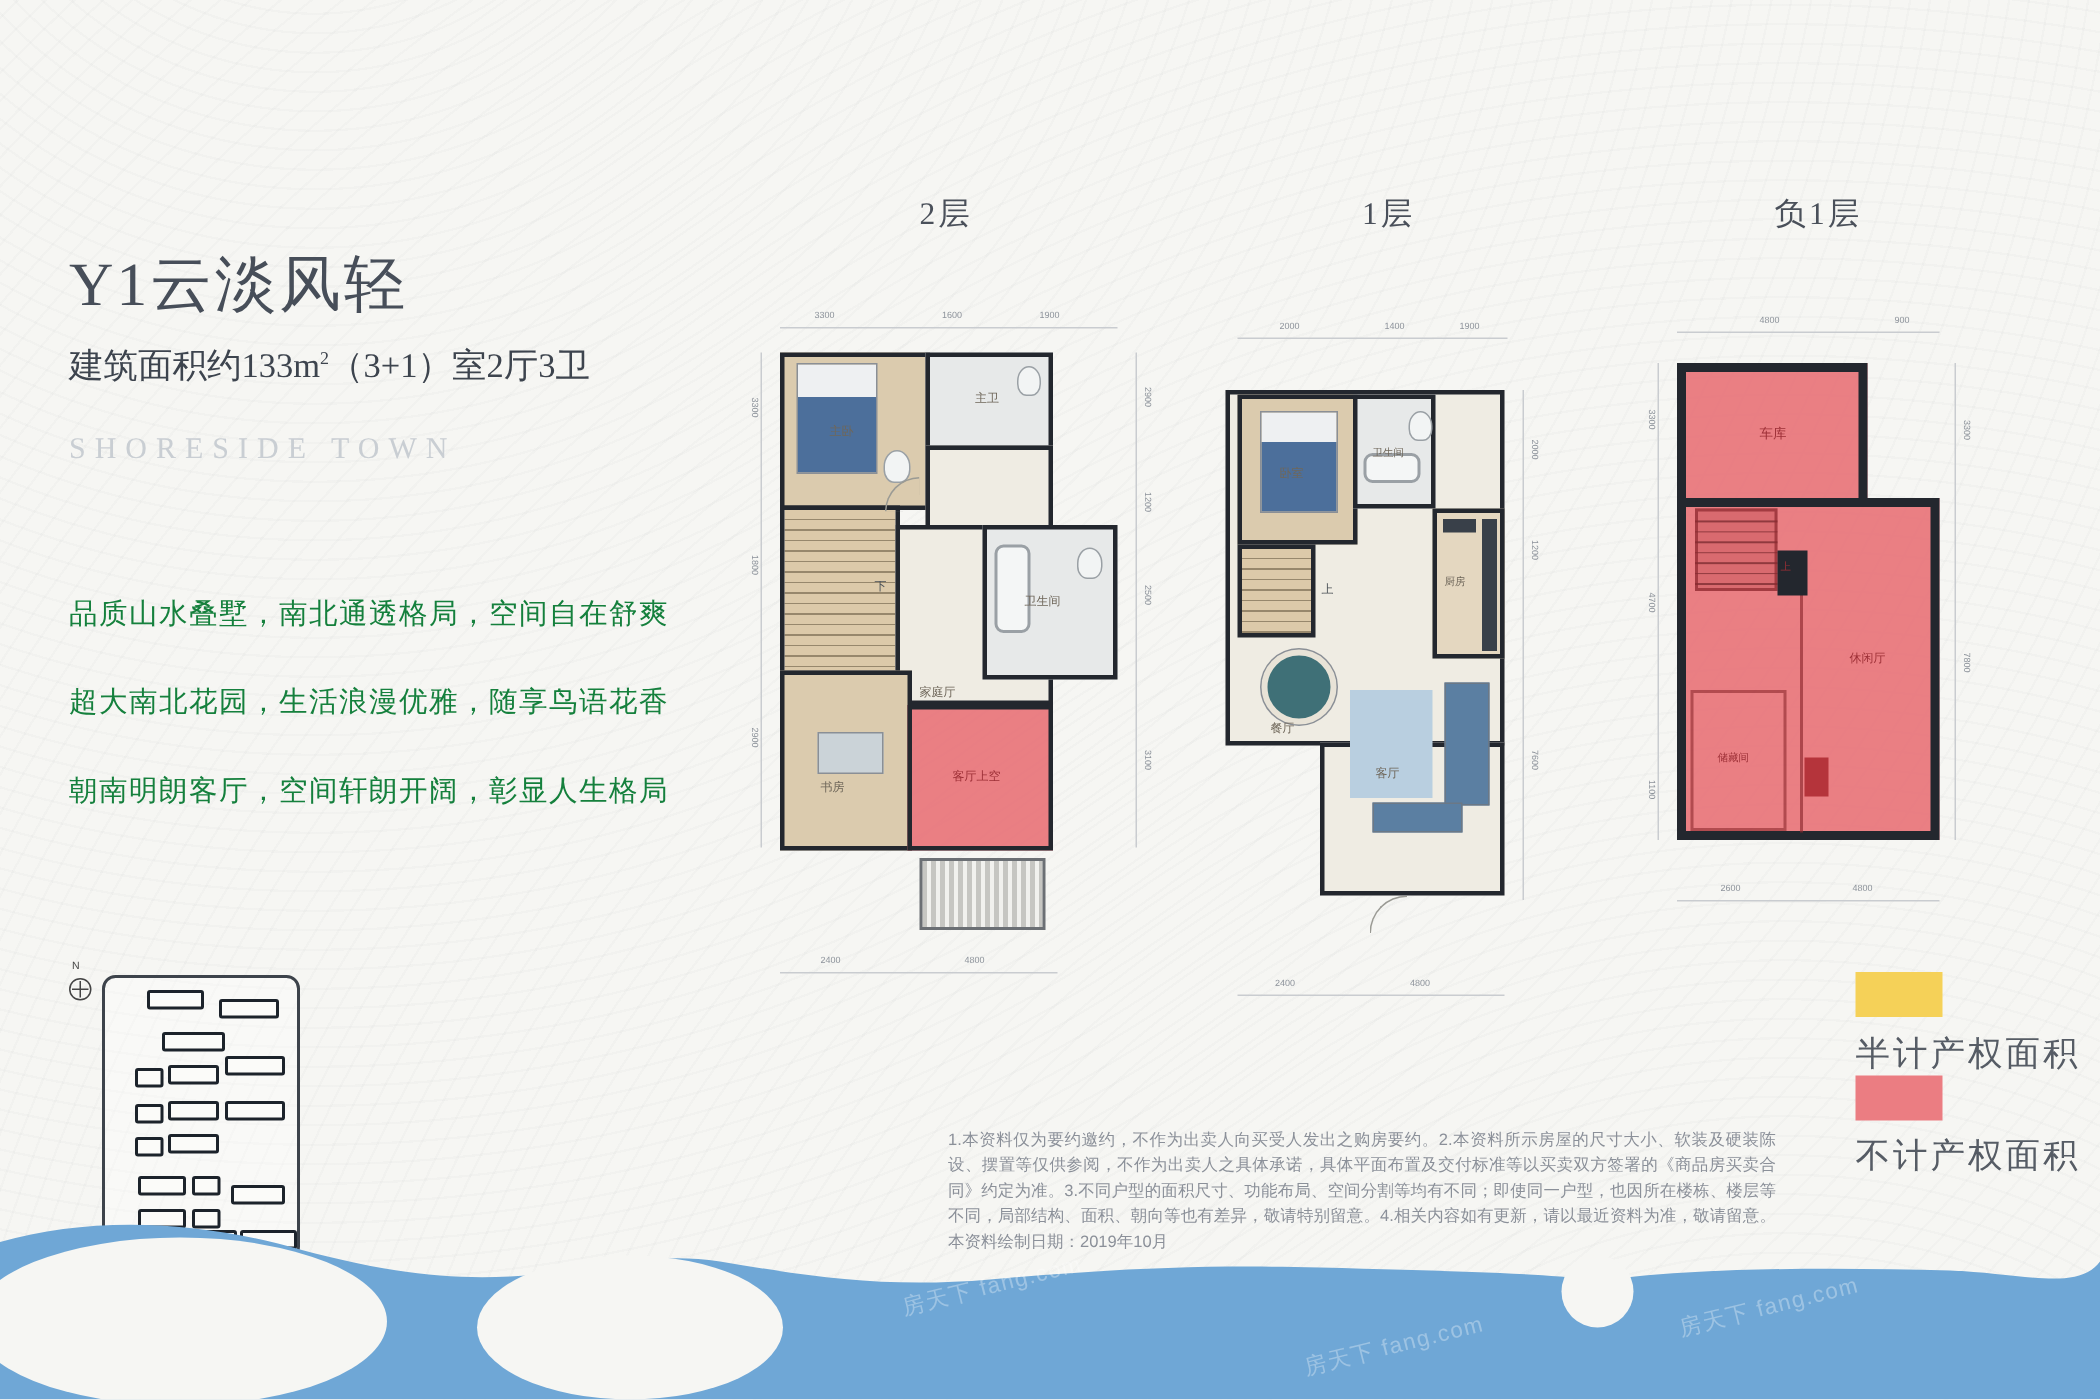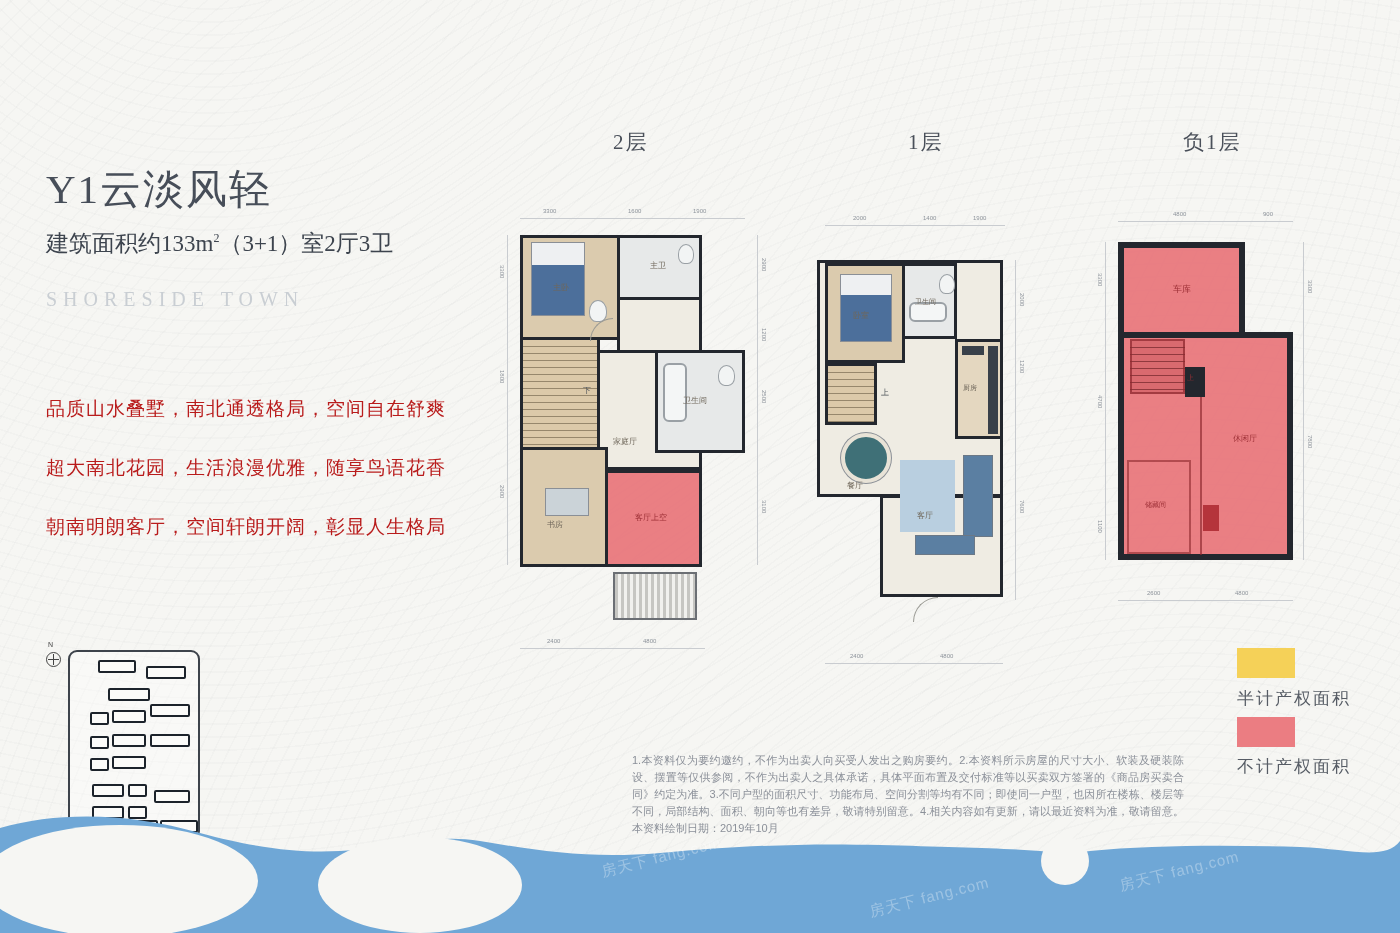--- a/index.html
+++ b/index.html
@@ -14,21 +14,21 @@
     background-image:
       repeating-radial-gradient(circle at 15% -20%, rgba(60,70,80,0.022) 0 1.5px, transparent 1.5px 13px),
       repeating-radial-gradient(circle at 85% 130%, rgba(60,70,80,0.022) 0 1.5px, transparent 1.5px 13px);
   }
   .abs{position:absolute;}
   
   .title{left:46px;top:162px;font-size:41px;color:#474e59;letter-spacing:2px;}
   .subtitle{left:46px;top:228px;font-size:23px;color:#3d444e;}
   .subtitle sup{font-size:12px;}
   .brand{left:46px;top:288px;font-size:20px;color:#c9ced3;letter-spacing:6px;}
-  .features{left:46px;top:396px;font-size:19px;color:#b91c1c;}
+  .features{left:46px;top:396px;font-size:19px;color:#15803d;}
   .features div{margin-bottom:33px;letter-spacing:1px;}
   
   .sitemap{left:68px;top:650px;width:128px;height:186px;border:2px solid #3d434b;border-radius:9px;background:rgba(255,255,255,.35);}
   .bld{position:absolute;height:9px;background:#fbfbf9;border:2px solid #1c232b;border-radius:2px;}
   .compass{left:46px;top:652px;width:13px;height:13px;border:1px solid #444;border-radius:50%;
     background:
       linear-gradient(#444 0 0) center/1px 11px no-repeat,
       linear-gradient(#444 0 0) center/11px 1px no-repeat;}
   .compass-n{left:48px;top:641px;font-size:7px;color:#444;font-family:"Liberation Sans",sans-serif;}
   
@@ -59,21 +59,21 @@
   .counter{position:absolute;background:#394049;z-index:5;}
   .hatch{position:absolute;border:2px solid #6b6f74;background:repeating-linear-gradient(90deg,#c6c6c2 0 3px,#f1f1ee 3px 6px);z-index:5;}
   .arc{position:absolute;border:1px solid #9a9a94;border-right:none;border-bottom:none;border-radius:100% 0 0 0;z-index:6;}
   .divider-red{position:absolute;border-left:2px solid rgba(140,40,45,.65);width:0;z-index:5;}
   .room-inner-red{position:absolute;border:2px solid rgba(140,40,45,.6);box-sizing:border-box;z-index:5;}
   .stub{position:absolute;background:#23272e;z-index:6;}
   .fixture-red{position:absolute;background:#b5343b;z-index:6;}
   
   .legend{left:1237px;top:645px;width:170px;}
   .sw{position:absolute;width:58px;height:30px;left:0;}
-  .sw-label{position:absolute;left:0;font-size:17px;color:#565c65;letter-spacing:2px;white-space:nowrap;}
+  .sw-label{position:absolute;left:0;font-size:23px;color:#565c65;letter-spacing:2px;white-space:nowrap;}
   
   .disclaimer{left:632px;top:752px;width:552px;font-size:11px;line-height:1.55;color:#8b9099;
     font-family:"Liberation Sans","DejaVu Sans",sans-serif;text-align:justify;}
   
   .wave{left:0;bottom:0;width:1400px;height:130px;z-index:2;}
   .wm{position:absolute;color:rgba(255,255,255,.32);font-size:15px;transform:rotate(-14deg);z-index:3;
     font-family:"Liberation Sans",sans-serif;letter-spacing:1px;white-space:nowrap;}
 </style>
 </head>
 <body>
@@ -153,21 +153,21 @@
   <div class="room f-tan" style="left:25px;top:257px;width:88px;height:120px;">
     <div class="desk" style="left:22px;top:38px;width:42px;height:26px;"></div>
   </div>
   <div class="room f-red" style="left:110px;top:280px;width:97px;height:97px;"></div>
   <div class="hatch" style="left:118px;top:382px;width:80px;height:44px;"></div>
   <div class="arc" style="left:95px;top:128px;width:22px;height:22px;"></div>
 
   <div class="rl" style="left:58px;top:92px;">主卧</div>
   <div class="rl" style="left:155px;top:70px;">主卫</div>
   <div class="rl" style="left:88px;top:195px;color:#4c5258;">下</div>
-  <div class="rl" style="left:118px;top:246px;">家庭厅</div>
+  <div class="rl" style="left:118px;top:266px;">家庭厅</div>
   <div class="rl" style="left:188px;top:205px;">卫生间</div>
   <div class="rl" style="left:52px;top:312px;margin-top:17px;">书房</div>
   <div class="rl rl-red" style="left:140px;top:322px;">客厅上空</div>
 </div>
 
 <div class="plan" style="left:805px;top:205px;width:225px;height:470px;">
   <div class="dimline-h" style="left:20px;top:20px;width:180px;"></div>
   <div class="dim" style="left:48px;top:10px;">2000</div>
   <div class="dim" style="left:118px;top:10px;">1400</div>
   <div class="dim" style="left:168px;top:10px;">1900</div>

